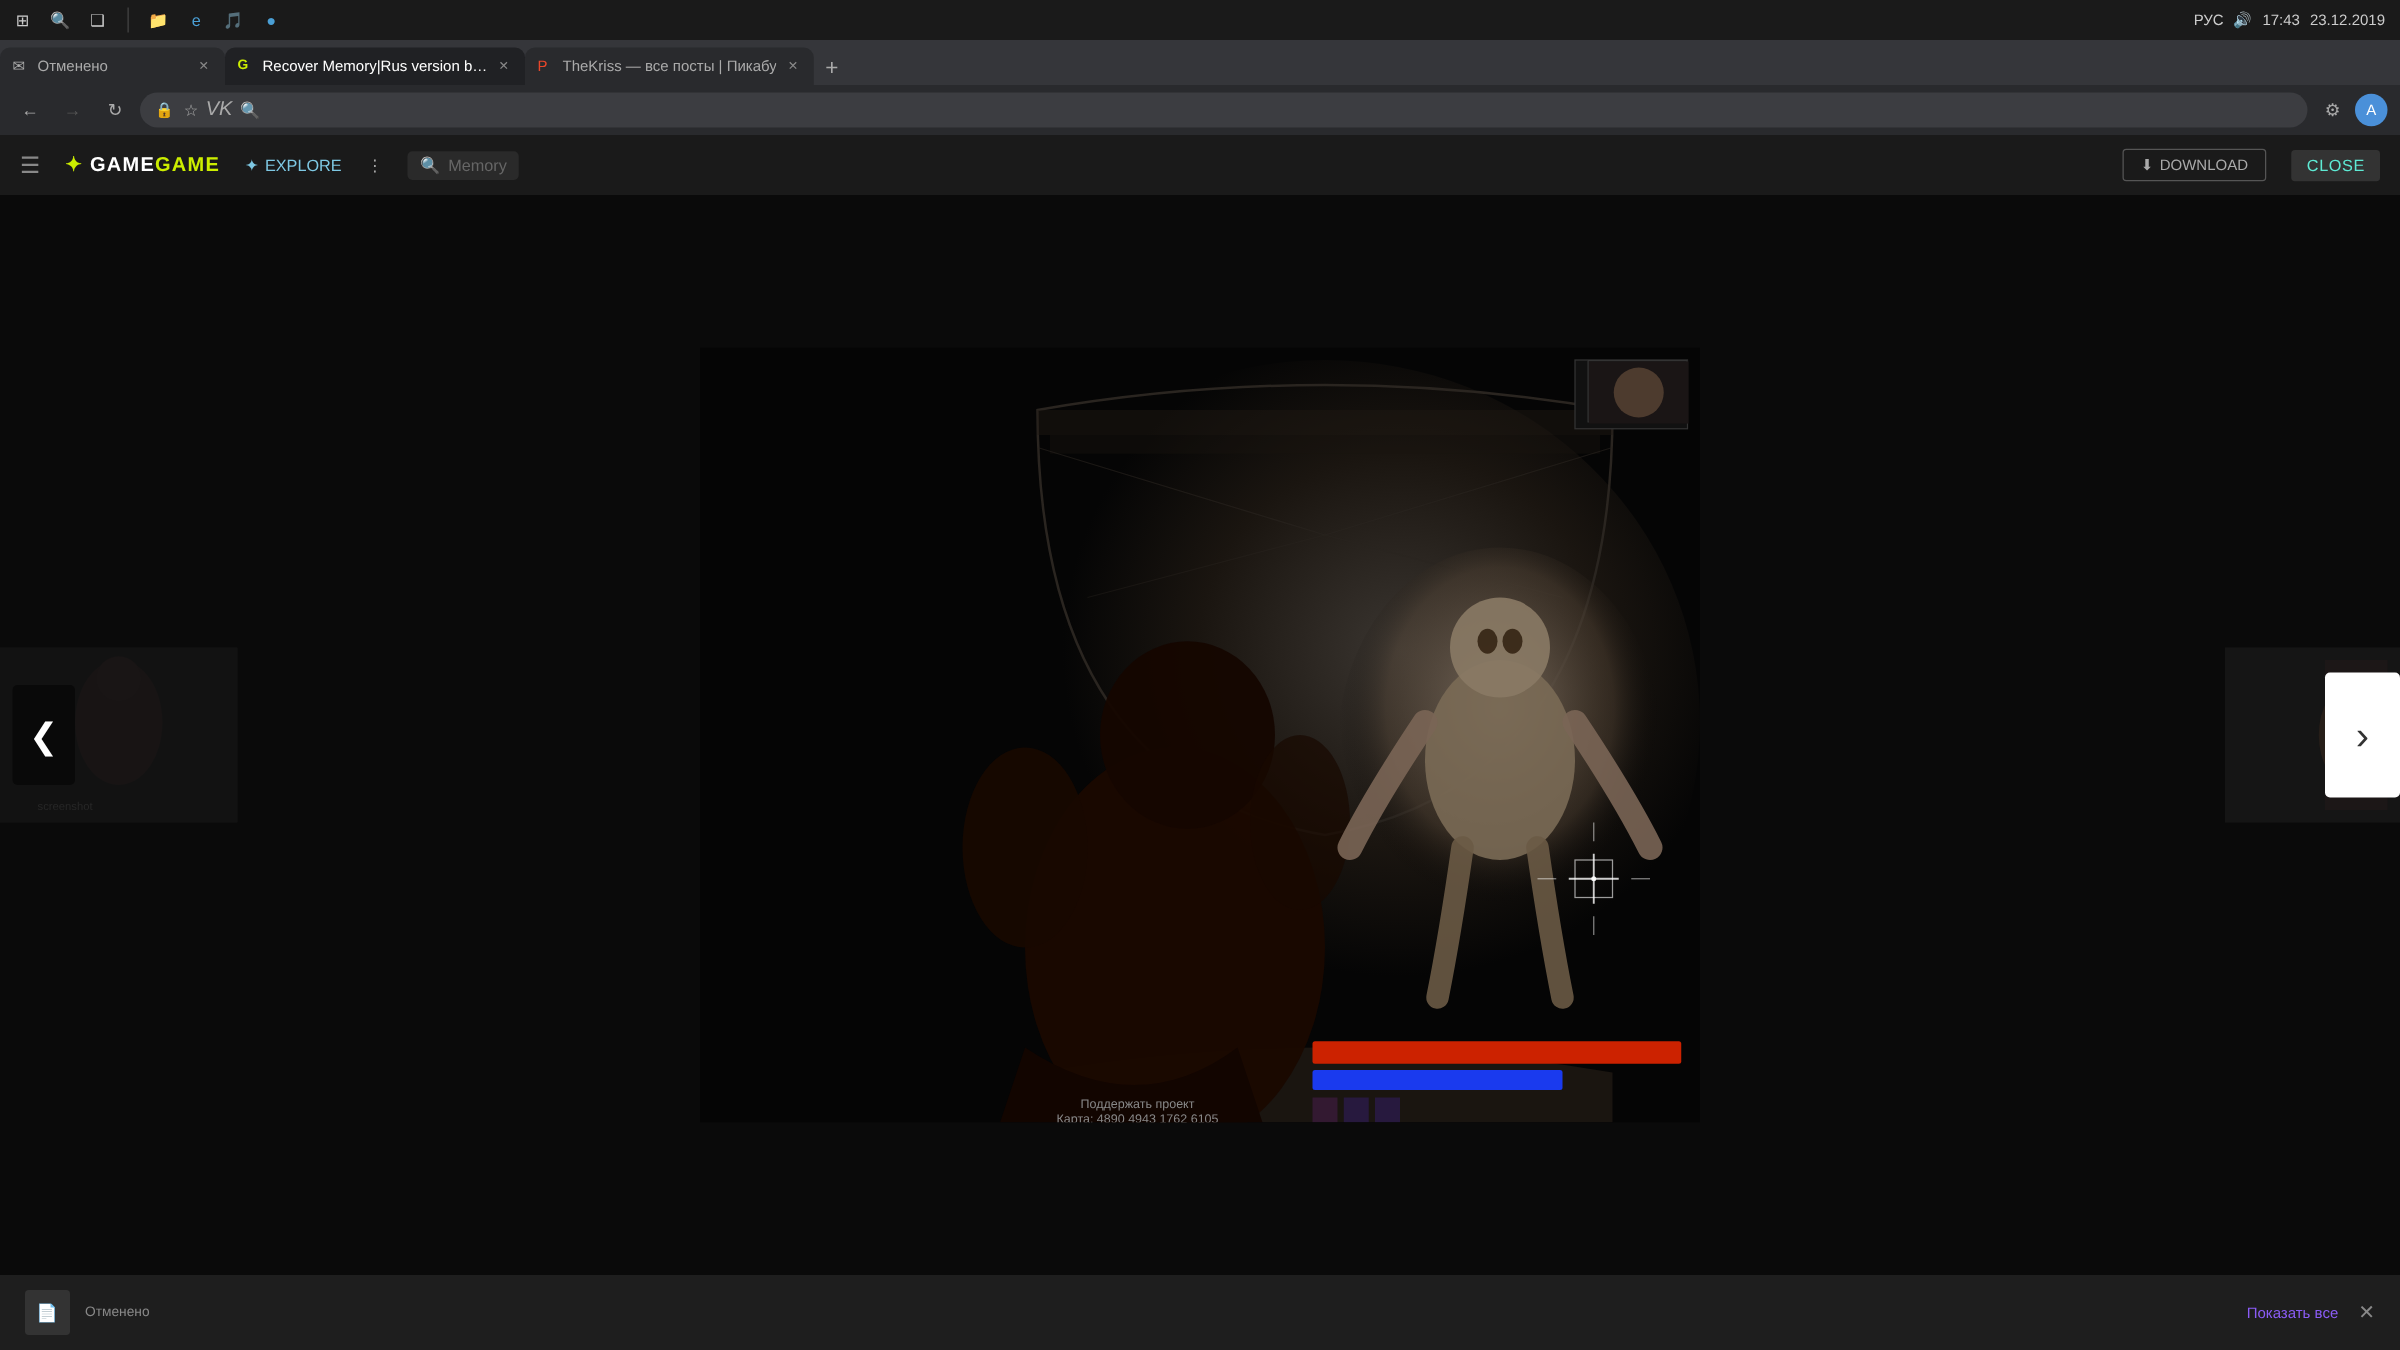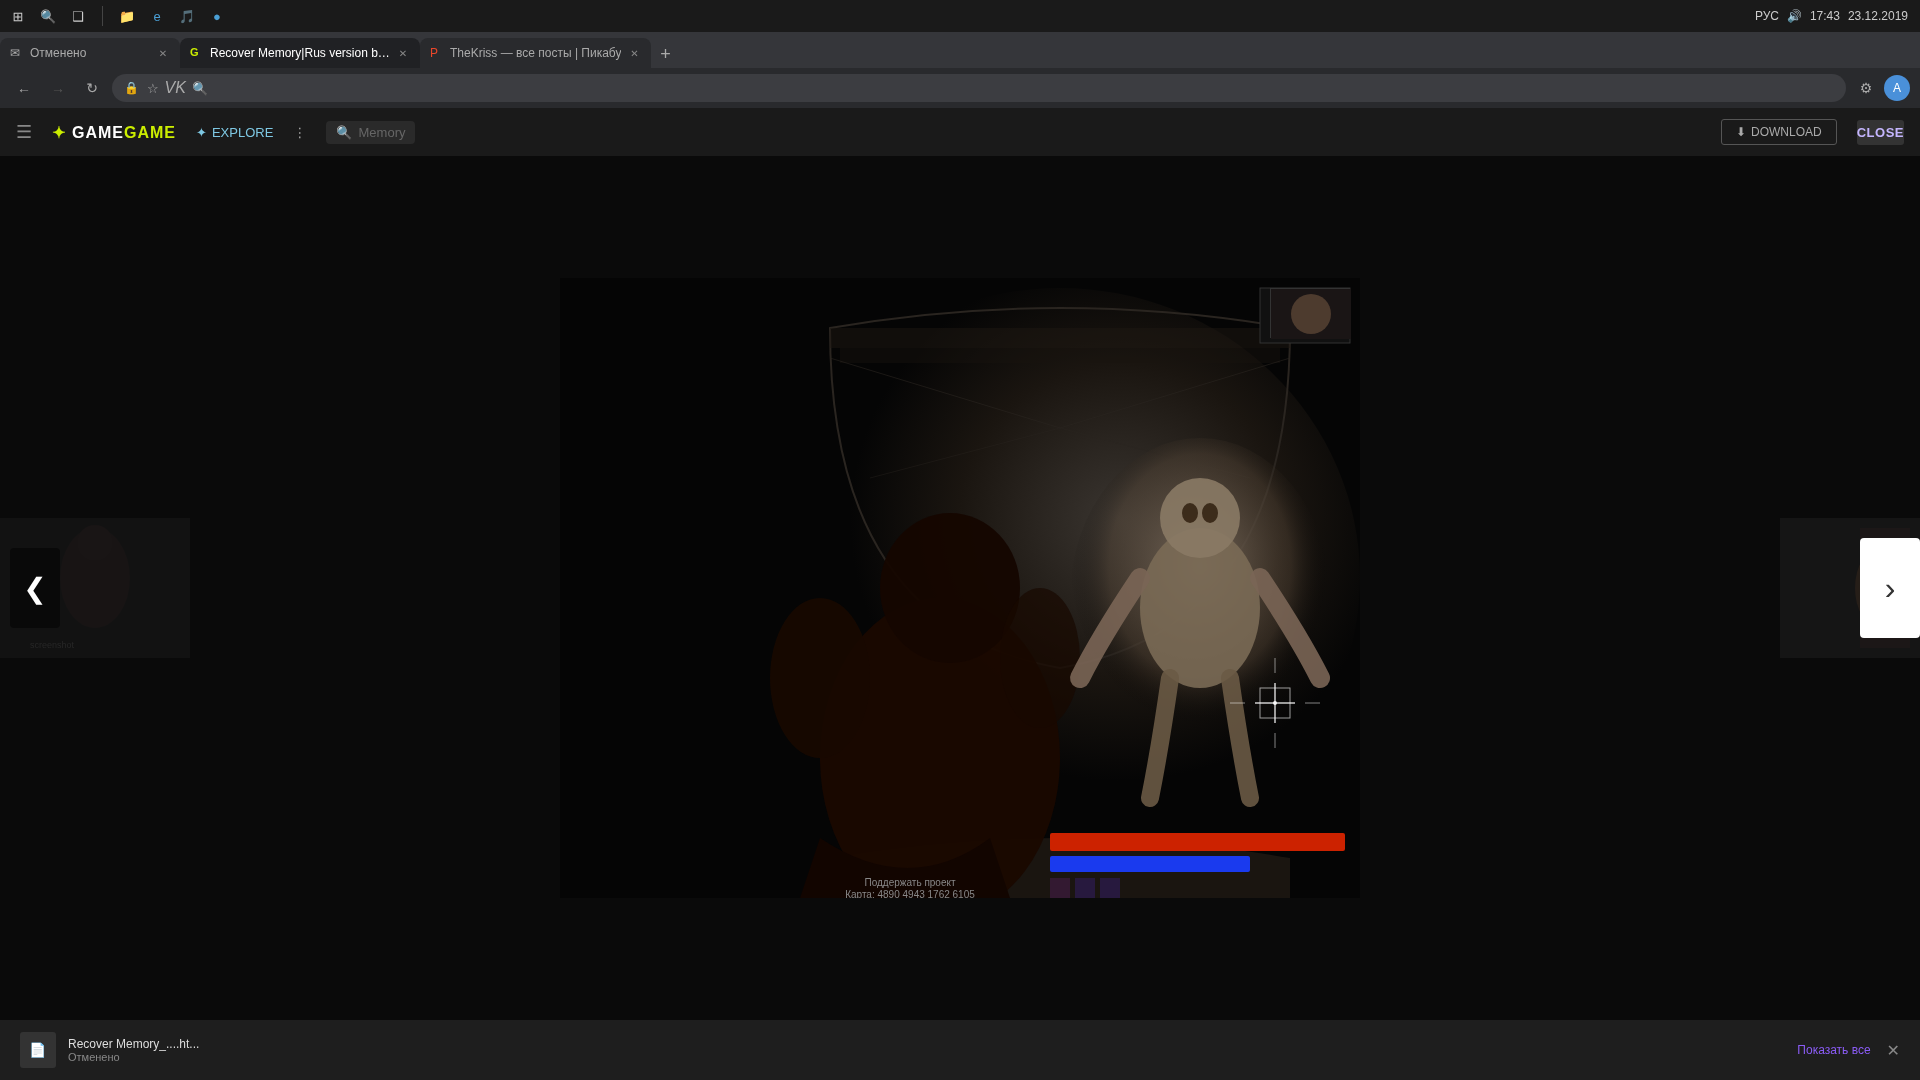--- a/index.html
+++ b/index.html
@@ -281,25 +281,25 @@
       border-radius: 3px;
       font-size: 12px;
       cursor: pointer;
       display: flex;
       align-items: center;
       gap: 5px;
     }
     .gj-close-btn {
       background: #333;
       border: none;
-      color: #c4b5fd;
-      padding: 5px 0;
+      color: #5eead4;
+      padding: 5px 12px;
       border-radius: 3px;
       font-size: 13px;
-      font-weight: bold;
+      font-weight: normal;
       cursor: pointer;
       letter-spacing: 0.5px;
     }
 
     
     .screenshot-viewer {
       position: absolute;
       top: 48px;
       left: 0;
       right: 0;
@@ -656,21 +656,20 @@
 
       <div class="nav-arrow-large right">
         <span style="font-size:32px;color:#333;">›</span>
       </div>
     </div>
 
     <div class="download-bar">
       <div class="download-item">
         <div class="download-icon">📄</div>
         <div class="download-info">
-          <div class="download-filename">Recover Memory_....ht...</div>
           <div class="download-status">Отменено</div>
         </div>
       </div>
       <div class="download-bar-right">
         <span class="show-all-btn">Показать все</span>
         <span class="close-download">✕</span>
       </div>
     </div>
 
   </div>

